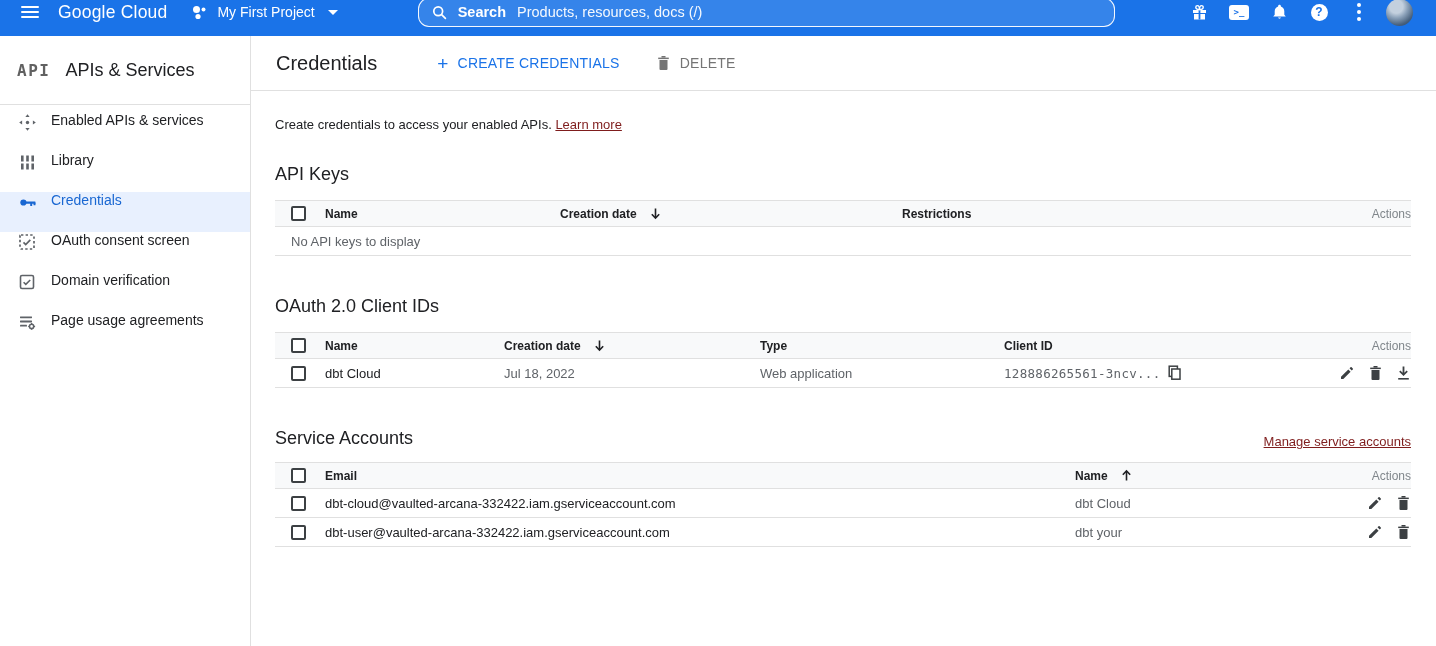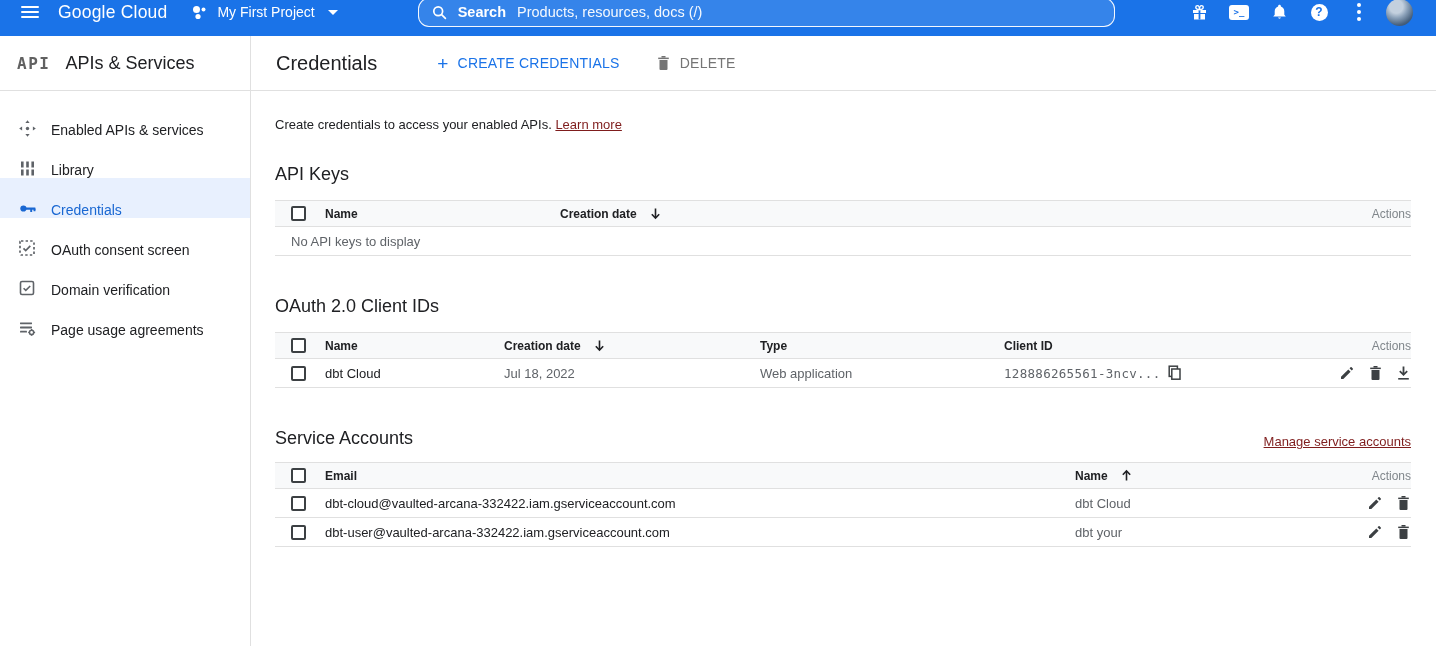--- a/index.html
+++ b/index.html
@@ -21,25 +21,25 @@
   .top-right { display:flex; align-items:center; margin-left:auto; }
   .shell-box { width:20px; height:15px; background:#fff; border-radius:3px; color:#1a73e8; font-family:"DejaVu Sans Mono",monospace; font-size:9px; font-weight:700; display:flex; align-items:center; justify-content:center; }
   .help-circle { width:17px; height:17px; background:#fff; border-radius:50%; color:#1a73e8; font-size:12px; font-weight:700; display:flex; align-items:center; justify-content:center; }
   .dots-v { display:flex; flex-direction:column; gap:3px; }
   .dots-v i { width:4px; height:4px; background:#fff; border-radius:50%; }
   .avatar { width:27px; height:27px; border-radius:50%; background:radial-gradient(circle at 38% 28%, #c3d0de 0 26%, #8aa0b8 45%, #47607c 72%, #2c405a 100%); cursor:pointer; }
 
   
   .shell { display:flex; height:610px; }
   .sidebar { width:251px; flex:0 0 251px; border-right:1px solid #e0e0e0; }
-  .sidebar-header { height:55px; display:flex; align-items:center; gap:15px; padding-left:17px; border-bottom:1px solid #e0e0e0; }
+  .sidebar-header { height:69px; display:flex; align-items:center; gap:15px; padding-left:17px; border-bottom:1px solid #e0e0e0; }
   .api-glyph { font-family:"DejaVu Sans Mono", monospace; font-weight:700; font-size:16px; color:#616161; letter-spacing:1.5px; }
   .sidebar-title { font-size:18px; color:#202124; }
   .nav { padding-top:7px; }
-  .nav-item { height:40px; display:flex; align-items:flex-end; gap:14px; padding-left:17px; font-size:14px; color:#202124; cursor:pointer; }
+  .nav-item { height:40px; display:flex; align-items:flex-start; gap:14px; padding-left:17px; font-size:14px; color:#202124; cursor:pointer; }
   .nav-item .nicon { width:20px; height:20px; display:flex; align-items:center; justify-content:center; flex:0 0 20px; }
   .nav-item.selected { background:#e8f0fe; color:#1967d2; }
 
   .main { flex:1; display:flex; flex-direction:column; min-width:0; }
   .main-header { height:55px; border-bottom:1px solid #e0e0e0; display:flex; align-items:center; padding-left:25px; }
   .page-title { font-size:20px; color:#202124; }
   .hbtn { display:flex; align-items:center; gap:9px; font-size:14px; font-weight:500; letter-spacing:.25px; cursor:pointer; }
   .hbtn.create { margin-left:60px; color:#1a73e8; }
   .hbtn.create .plus { font-size:19px; font-weight:400; line-height:1; }
   .hbtn.delete { margin-left:36px; color:#757575; }
@@ -262,20 +262,21 @@
           <div class="td ak-name">Name</div>
           <div class="td ak-date">
             <span>Creation date</span>
             <span class="sorticon">
               <svg width="13" height="13" viewBox="0 0 13 13" fill="none" stroke="#202124" stroke-width="1.6">
                   <path d="M6.5 1.5v9.2"></path>
                   <path d="M2.8 7.3l3.7 3.7 3.7-3.7"></path>
                 </svg>
             </span>
           </div>
+          <div class="td ak-restr">Restrictions</div>
           <div class="actions-label">Actions</div>
         </div>
         <div class="empty-row">No API keys to display</div>
       </div>
 
       <h2 class="section-title mt40">OAuth 2.0 Client IDs</h2>
       <div class="tbl">
         <div class="tr head">
           <div class="td td-cb">
               <span class="cb"></span>

